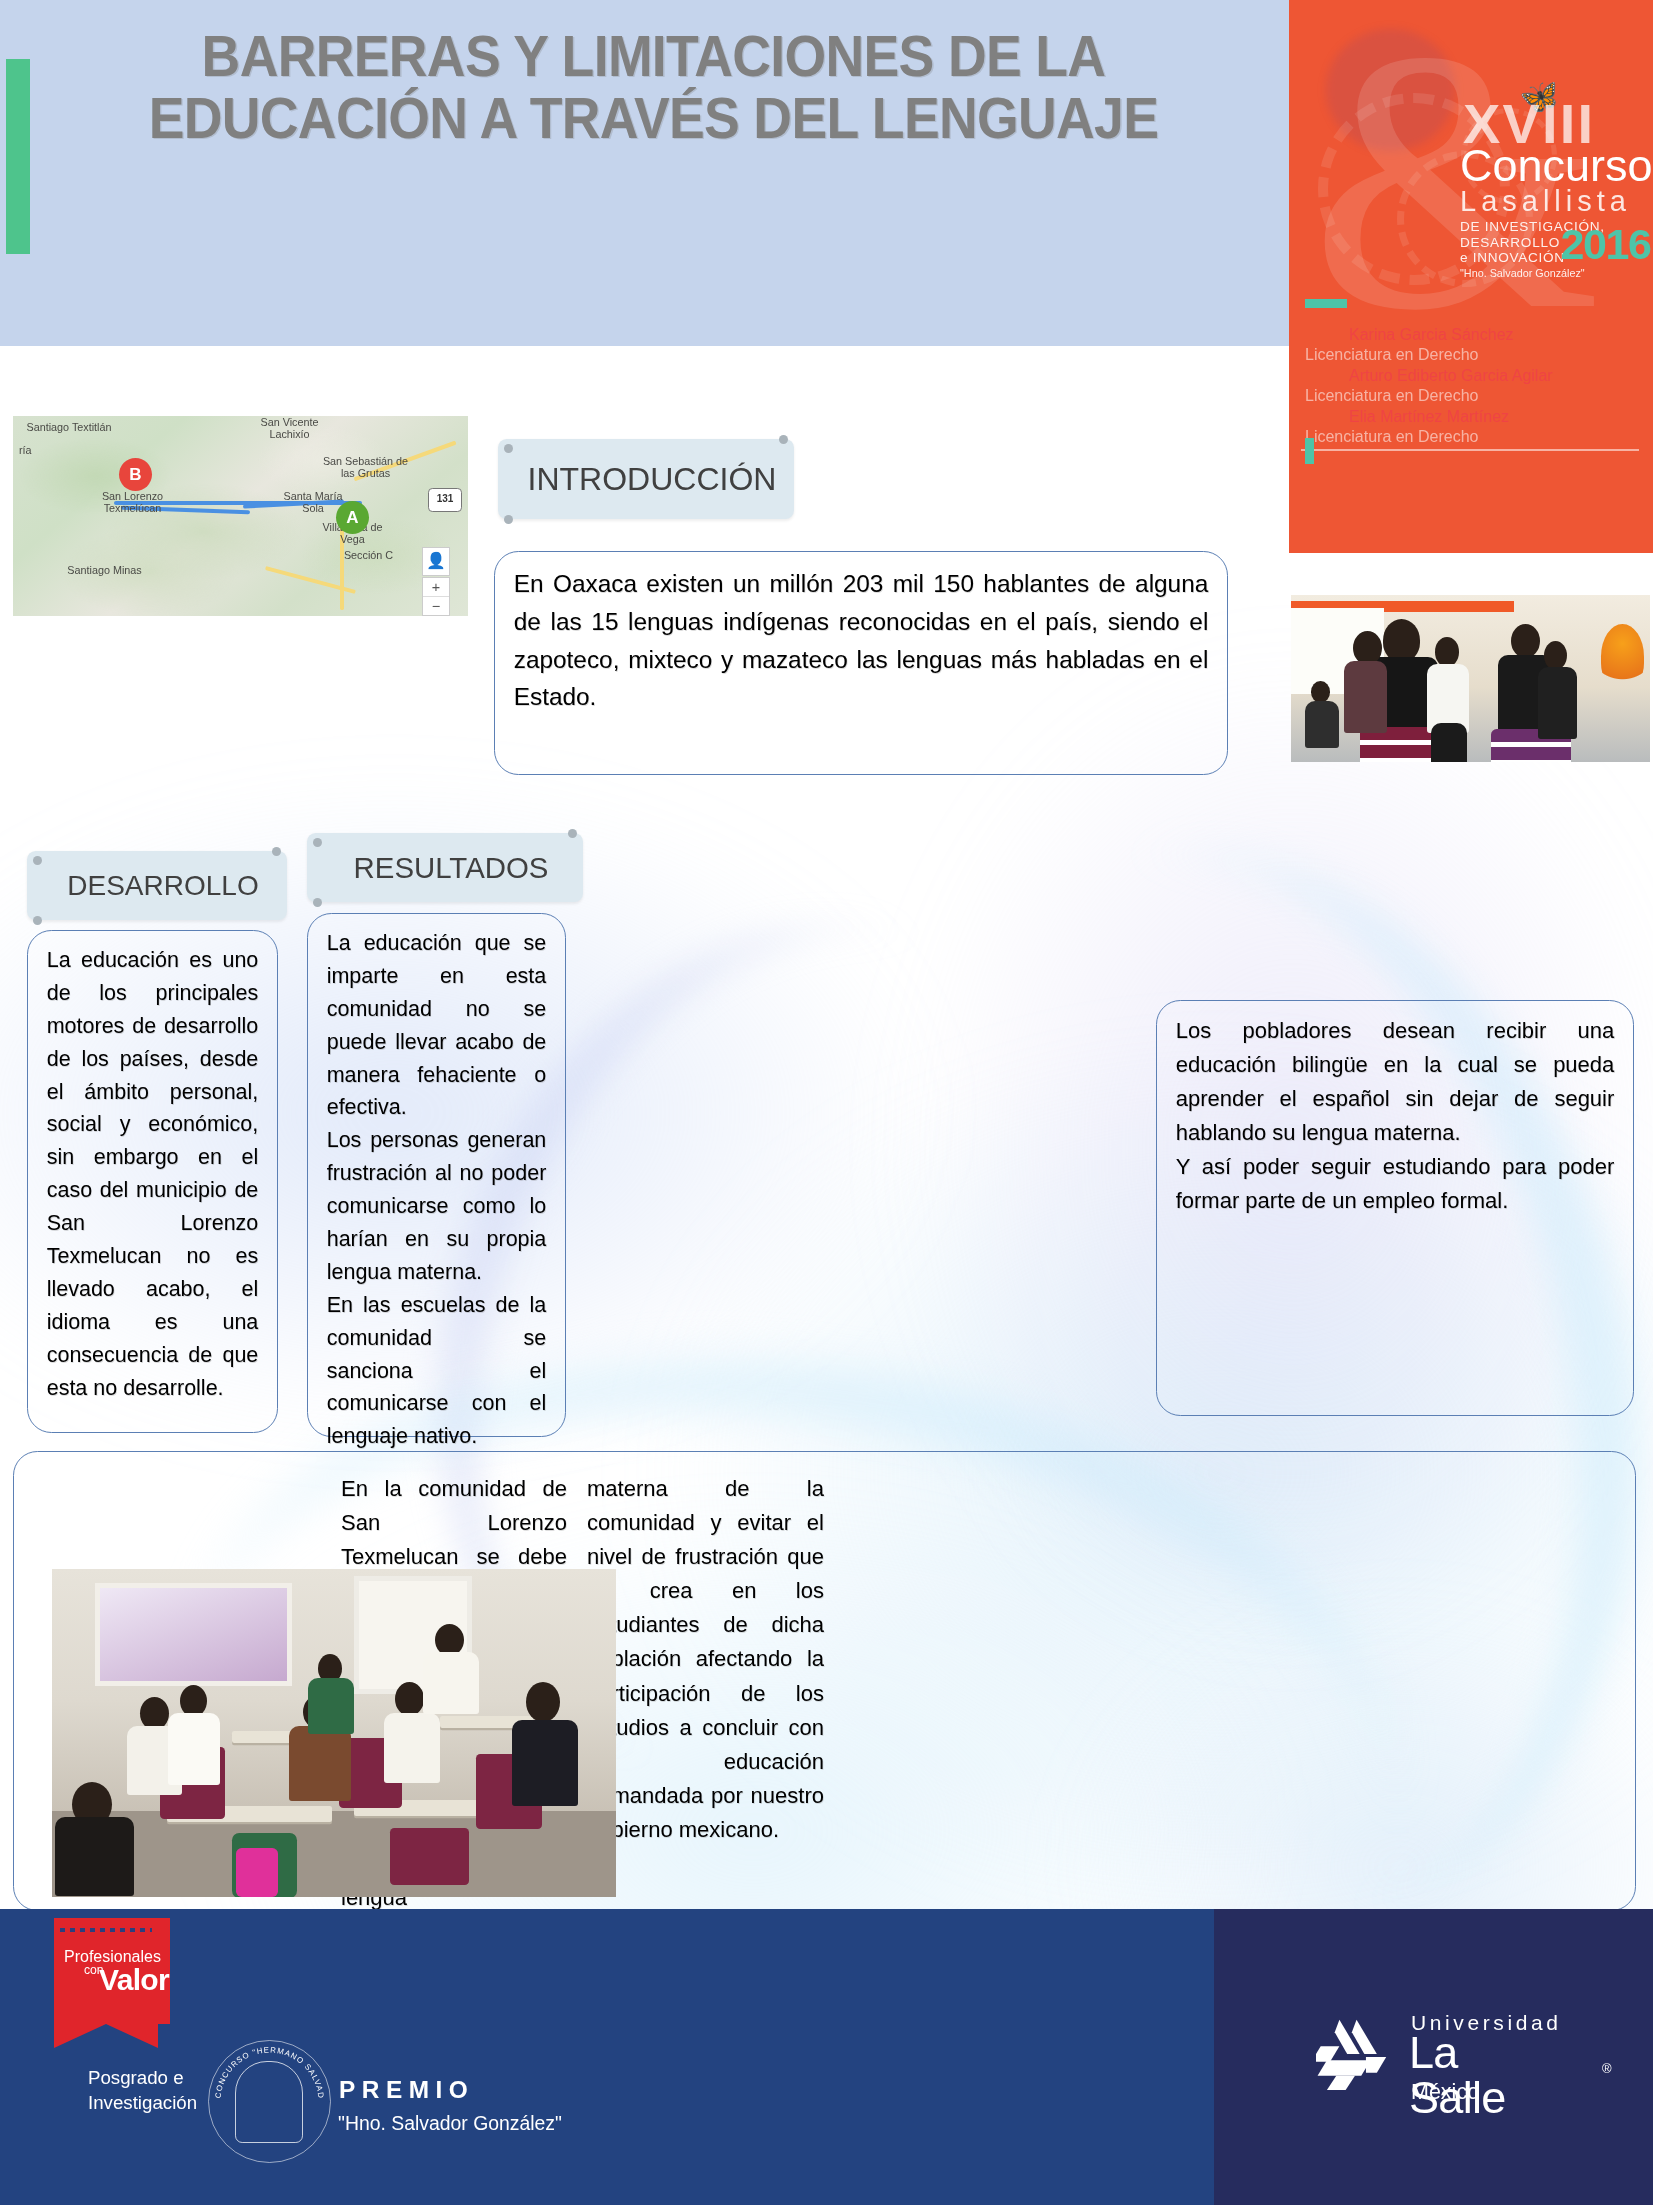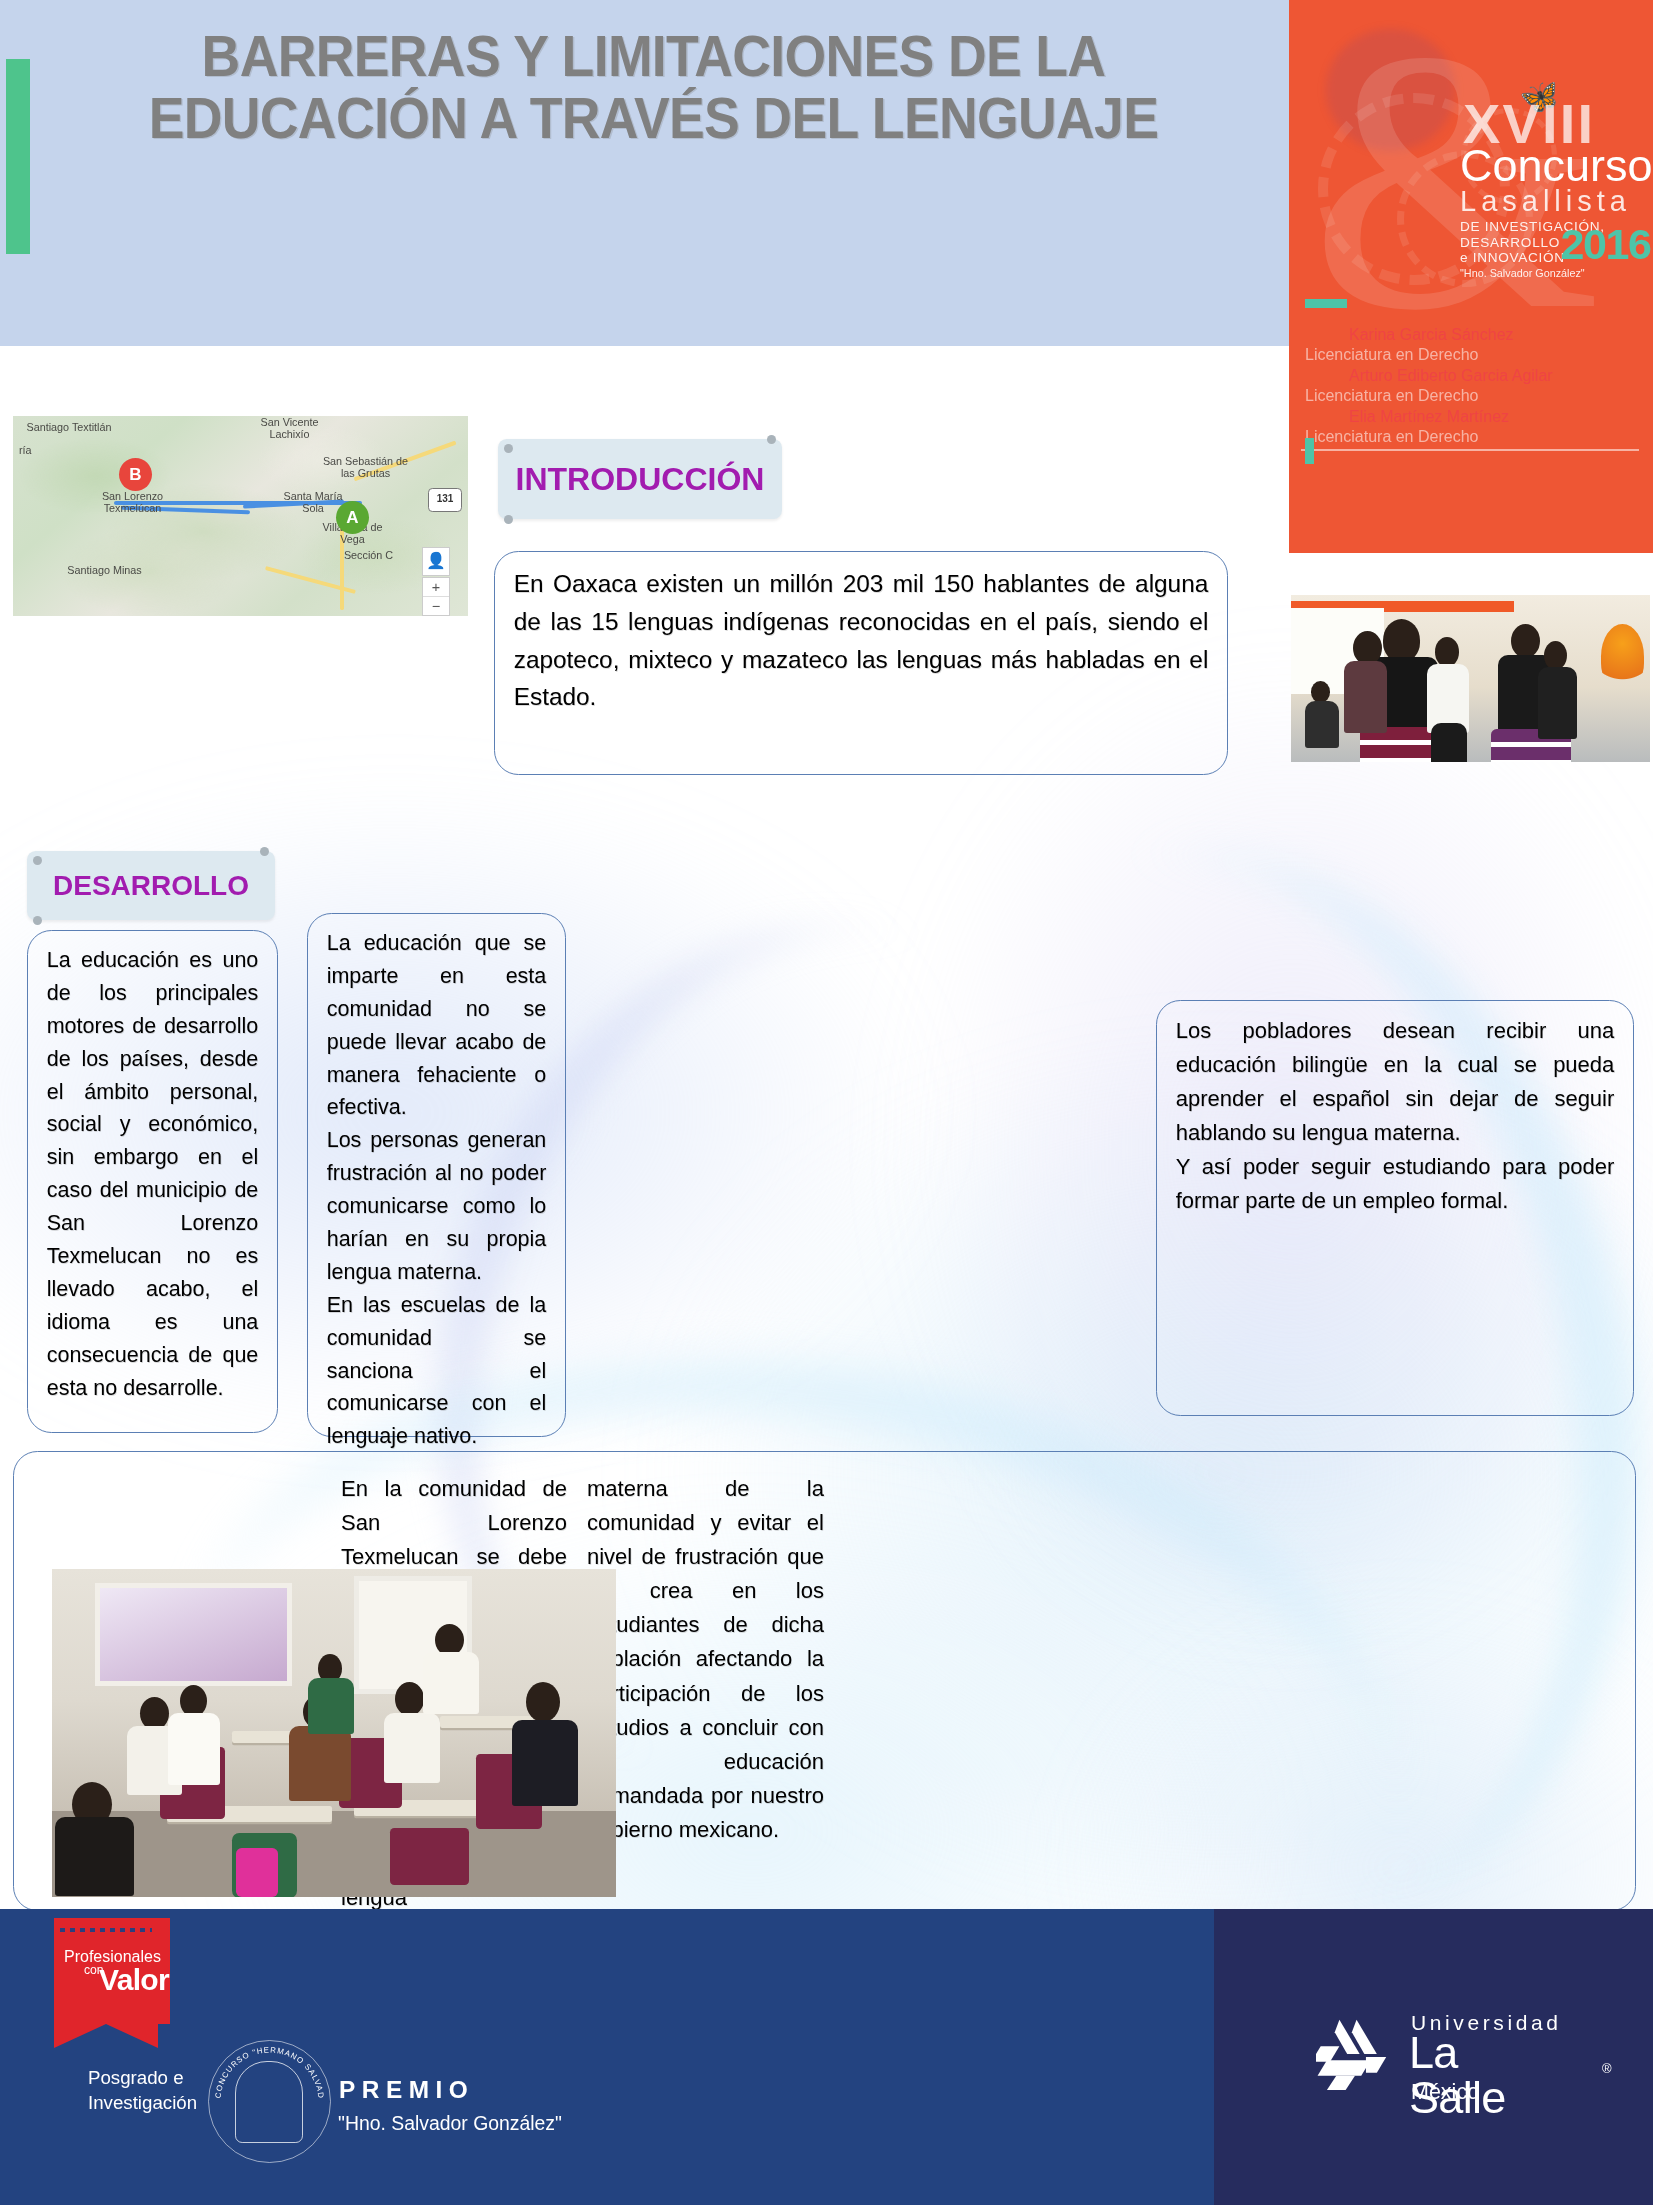--- a/index.html
+++ b/index.html
@@ -134,22 +134,23 @@
   .skirt{position:absolute;border-radius:5.7px 5.7px 40% 40%;}
   .marigold{position:absolute;right:5.7px;top:29px;width:43px;height:65px;background:radial-gradient(circle at 50% 30%,#f7a01a,#e8761a 70%,transparent 72%);border-radius:50% 50% 40% 40%;}
 
   
   .sec-tab{
     position:absolute;
     background:#dde9f0;
     border-radius:8.6px;
     box-shadow:0 1.4px 2.9px rgba(0,0,0,.07);
     text-align:center;
-    color:#a21caf;
-    font-weight:bold;
+    color:#404040;
+    font-weight:normal;
+    padding-left:12px;
   }
   .sec-tab .pin-dot{position:absolute;width:9.3px;height:9.3px;border-radius:50%;background:#a9b3ba;}
   .sec-tab .pd-l{left:5.7px;top:5px;}
   .sec-tab .pd-r{right:5.7px;top:-4.3px;}
   .sec-tab .pd-bl{left:5.7px;bottom:-5px;}
   .tab-label{display:block;}
 
   
   .card{
     position:absolute;
@@ -332,20 +333,26 @@
   <div class="sec-tab" id="tab-desarrollo">
     <span class="pin-dot pd-l"></span>
       <span class="pin-dot pd-r"></span>
       <span class="pin-dot pd-bl"></span>
     <span class="tab-label">DESARROLLO</span>
   </div>
   <div class="card" id="card-desarrollo">
     <div class="body">La educación es uno de los principales motores de desarrollo de los países, desde el ámbito personal, social y económico, sin embargo en el caso del municipio de San Lorenzo Texmelucan no es llevado acabo, el idioma es una consecuencia de que esta no desarrolle.</div>
   </div>
 
+  <div class="sec-tab" id="tab-resultados">
+    <span class="pin-dot pd-l"></span>
+      <span class="pin-dot pd-r"></span>
+      <span class="pin-dot pd-bl"></span>
+    <span class="tab-label">RESULTADOS</span>
+  </div>
   <div class="card" id="card-resultados">
     <div class="body" style="white-space:pre-line;">La educación que se imparte en esta comunidad no se puede llevar acabo de manera fehaciente o efectiva.
 Los personas generan frustración al no poder comunicarse como lo harían en su propia lengua materna.
 En las escuelas de la comunidad se sanciona el comunicarse con el lenguaje nativo.</div>
   </div>
 
   <div class="card" id="card-pobladores">
     <div class="body" style="white-space:pre-line;">Los pobladores desean recibir una educación bilingüe en la cual se pueda aprender el español sin dejar de seguir hablando su lengua materna.
 Y así poder seguir estudiando para poder formar parte de un empleo formal.</div>
   </div>

